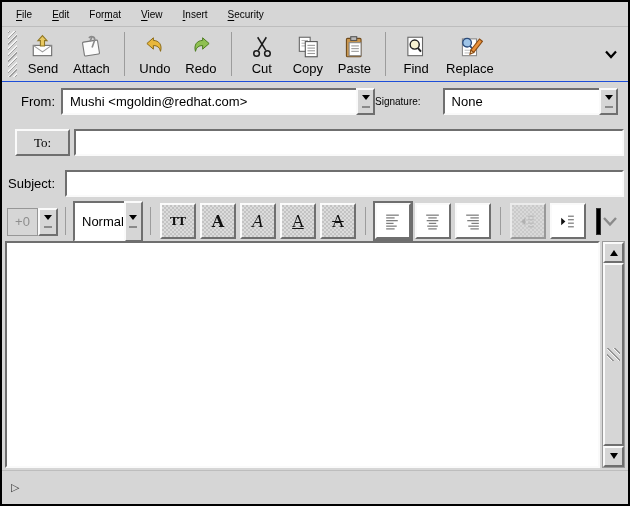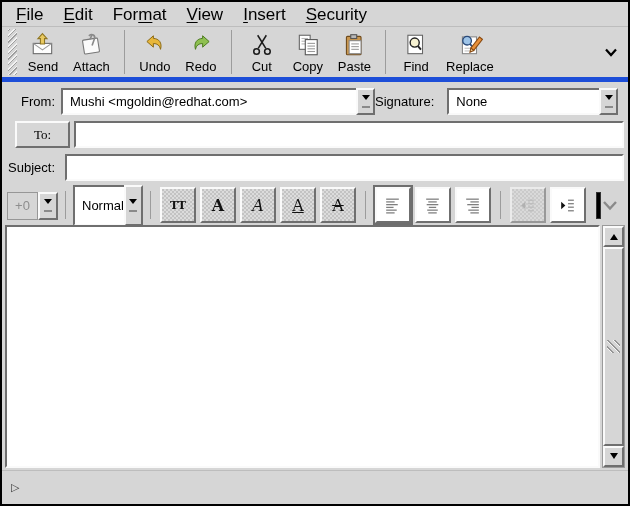--- a/index.html
+++ b/index.html
@@ -4,49 +4,49 @@
 <style>
   * { margin:0; padding:0; box-sizing:border-box; }
   body { background:#888; font-family:"Liberation Sans", sans-serif; }
   .window {
     width:630px; height:506px; border:2px solid #000; background:#d6d6d6;
     display:flex; flex-direction:column; color:#000; overflow:hidden;
   }
   
   .menubar { height:25px; display:flex; align-items:center; padding:0 4px; flex:none;
     box-shadow: inset 0 -1px 0 #bdbdbd; }
-  .menu-item { font-size:17px; padding:3px 10px; cursor:default; }
+  .menu-item { font-size:10px; padding:3px 10px; cursor:default; }
   .mn { text-decoration:underline; text-underline-offset:2px; }
   
   .toolbar { height:55px; display:flex; align-items:center; padding:2px 3px; flex:none;
-    border-bottom:5px solid #1d4ed8; }
+    border-bottom:1px solid #1d4ed8; }
   .grip { width:9px; height:46px; margin:0 3px;
     background:repeating-linear-gradient(135deg,#f2f2f2 0 1px,#9e9e9e 1px 2px,transparent 2px 4px); }
   .tool-btn { display:flex; flex-direction:column; align-items:center; justify-content:center;
     background:transparent; border:none; min-width:46px; padding:1px 7px 0; height:50px; gap:1px;
     font-family:"Liberation Sans", sans-serif; font-size:13px; color:#000; }
   .tool-sep { width:1px; height:44px; background:#9c9c9c; margin:0 7px; flex:none; }
   .tb-chevron { margin-left:auto; margin-right:6px; background:none; border:none; height:40px;
     display:flex; align-items:center; }
   
   .raised { background:#d6d6d6; border:2px solid; border-color:#fafafa #6f6f6f #6f6f6f #fafafa; }
   
-  .headers { padding:6px 3px 5px 4px; display:flex; flex-direction:column; gap:6px; flex:none; }
+  .headers { padding:6px 3px 5px 4px; display:flex; flex-direction:column; gap:14px; flex:none; }
   .hrow { display:flex; align-items:center; height:27px; }
   .hlabel { width:55px; flex:none; text-align:right; padding-right:6px; font-size:13px; }
   .combo { display:flex; align-items:stretch; height:27px; }
   .combo-value { background:#fff; border:2px solid; border-color:#6f6f6f #fafafa #fafafa #6f6f6f;
     border-right:none; flex:1; font-size:13px; display:flex; align-items:center; padding-left:7px;
     white-space:nowrap; overflow:hidden; }
   .combo-arrow { width:19px; flex:none; display:flex; flex-direction:column;
     align-items:center; justify-content:center; gap:2px; }
   .tri-down { width:0; height:0; border:4px solid transparent; border-top:5px solid #000; }
   .opt-bar { width:8px; height:2px; background:#8a8a8a; }
   .from-combo { width:314px; flex:none; }
-  .sig-label { margin-left:12px; font-size:13px; padding-right:13px; }
+  .sig-label { margin-left:12px; font-size:10px; padding-right:22px; }
   .sig-combo { flex:1; margin-right:7px; }
   .to-btn { width:55px; height:27px; flex:none; font-size:13px;
     font-family:Liberation Serif, serif;margin-left:9px; }
   .hinput { flex:1; height:27px; margin-left:4px; margin-right:1px; font-size:13px;
     padding:0 6px; outline:none; background:#fff; border:2px solid;
     border-color:#6f6f6f #fafafa #fafafa #6f6f6f; font-family:"Liberation Sans", sans-serif; }
   
   .fmtbar { height:38px; display:flex; align-items:center; padding:0 5px; flex:none; }
   .fmt-sep { width:1px; height:28px; background:#9c9c9c; margin:0 7px; flex:none; }
   .size-field { width:31px; height:28px; background:#d6d6d6; border:1px solid #979797;

